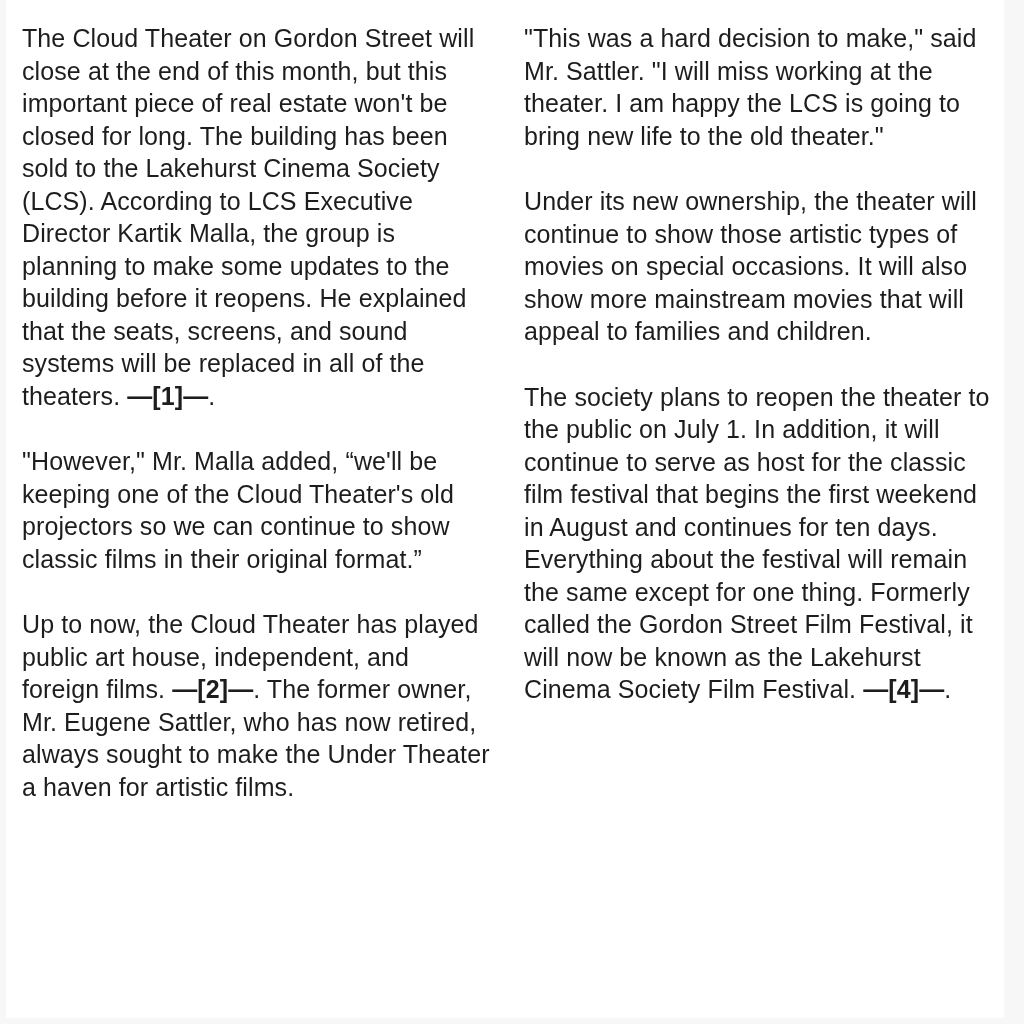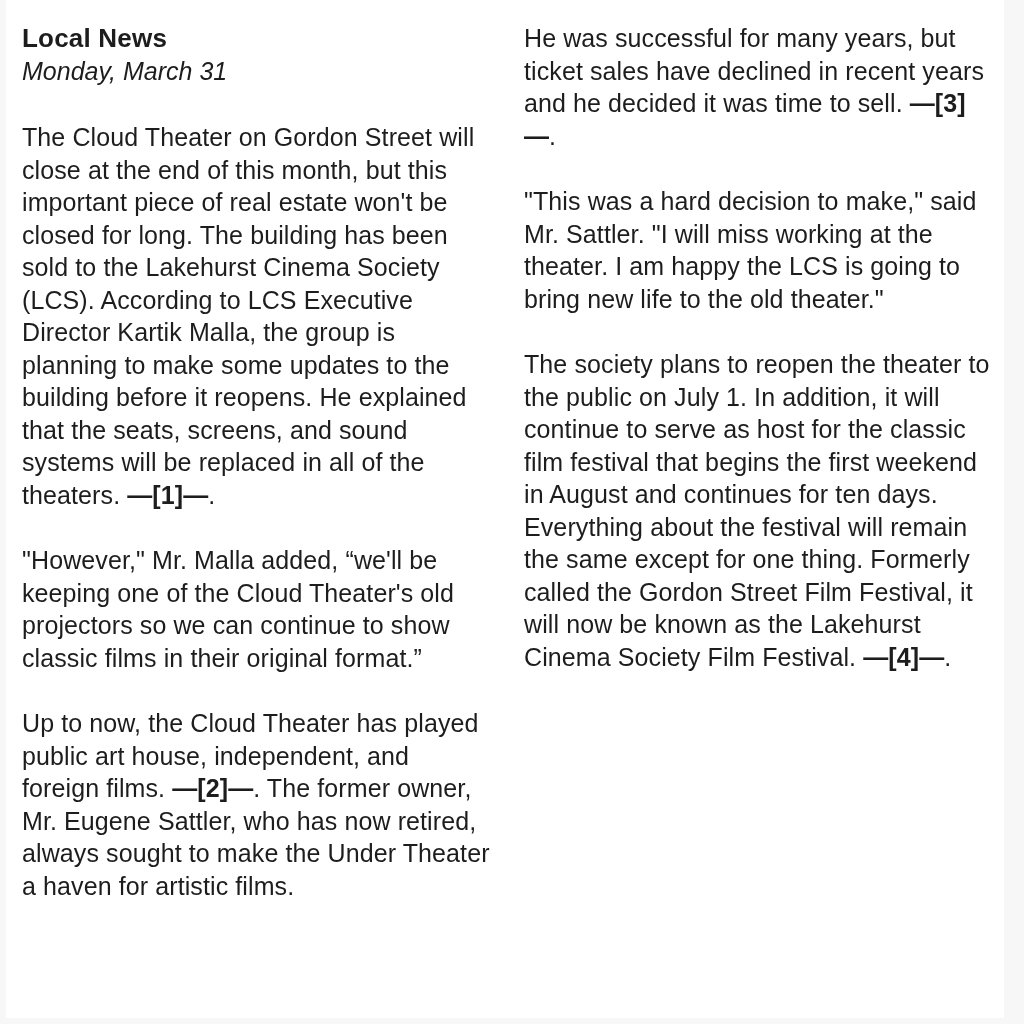--- a/index.html
+++ b/index.html
@@ -61,31 +61,27 @@
   .para .marker {
     font-weight: 700;
   }
 </style>
 </head>
 <body>
 
 <div class="card">
   <div class="columns">
     <div class="col left">
-      <div class="article-header">
-        <div class="title">Local News</div>
-        <div class="date">Monday, March 31</div>
-      </div>
       <div id="left-paragraphs">
           <p class="para"><span>The Cloud Theater on Gordon Street will close at the end of this month, but this important piece of real estate won't be closed for long. The building has been sold to the Lakehurst Cinema Society (LCS). According to LCS Executive Director Kartik Malla, the group is planning to make some updates to the building before it reopens. He explained that the seats, screens, and sound systems will be replaced in all of the theaters. </span><span class="marker">—[1]—</span><span>.</span></p>
           <p class="para"><span>"However," Mr. Malla added, “we'll be keeping one of the Cloud Theater's old projectors so we can continue to show classic films in their original format.”</span></p>
           <p class="para"><span>Up to now, the Cloud Theater has played public art house, independent, and foreign films. </span><span class="marker">—[2]—</span><span>. The former owner, Mr. Eugene Sattler, who has now retired, always sought to make the Under Theater a haven for artistic films.</span></p>
         </div>
     </div>
     <div class="col right">
       <div id="right-paragraphs">
-          <p class="para"><span>He was successful for many years, but ticket sales have declined in recent years and he decided it was time to sell. </span><span class="marker">—[3]—</span><span>.</span></p>
           <p class="para"><span>"This was a hard decision to make," said Mr. Sattler. "I will miss working at the theater. I am happy the LCS is going to bring new life to the old theater."</span></p>
+          <p class="para"><span>Under its new ownership, the theater will continue to show those artistic types of movies on special occasions. It will also show more mainstream movies that will appeal to families and children.</span></p>
           <p class="para"><span>The society plans to reopen the theater to the public on July 1. In addition, it will continue to serve as host for the classic film festival that begins the first weekend in August and continues for ten days. Everything about the festival will remain the same except for one thing. Formerly called the Gordon Street Film Festival, it will now be known as the Lakehurst Cinema Society Film Festival. </span><span class="marker">—[4]—</span><span>.</span></p>
         </div>
     </div>
   </div>
 </div>
 
 </body></html>

